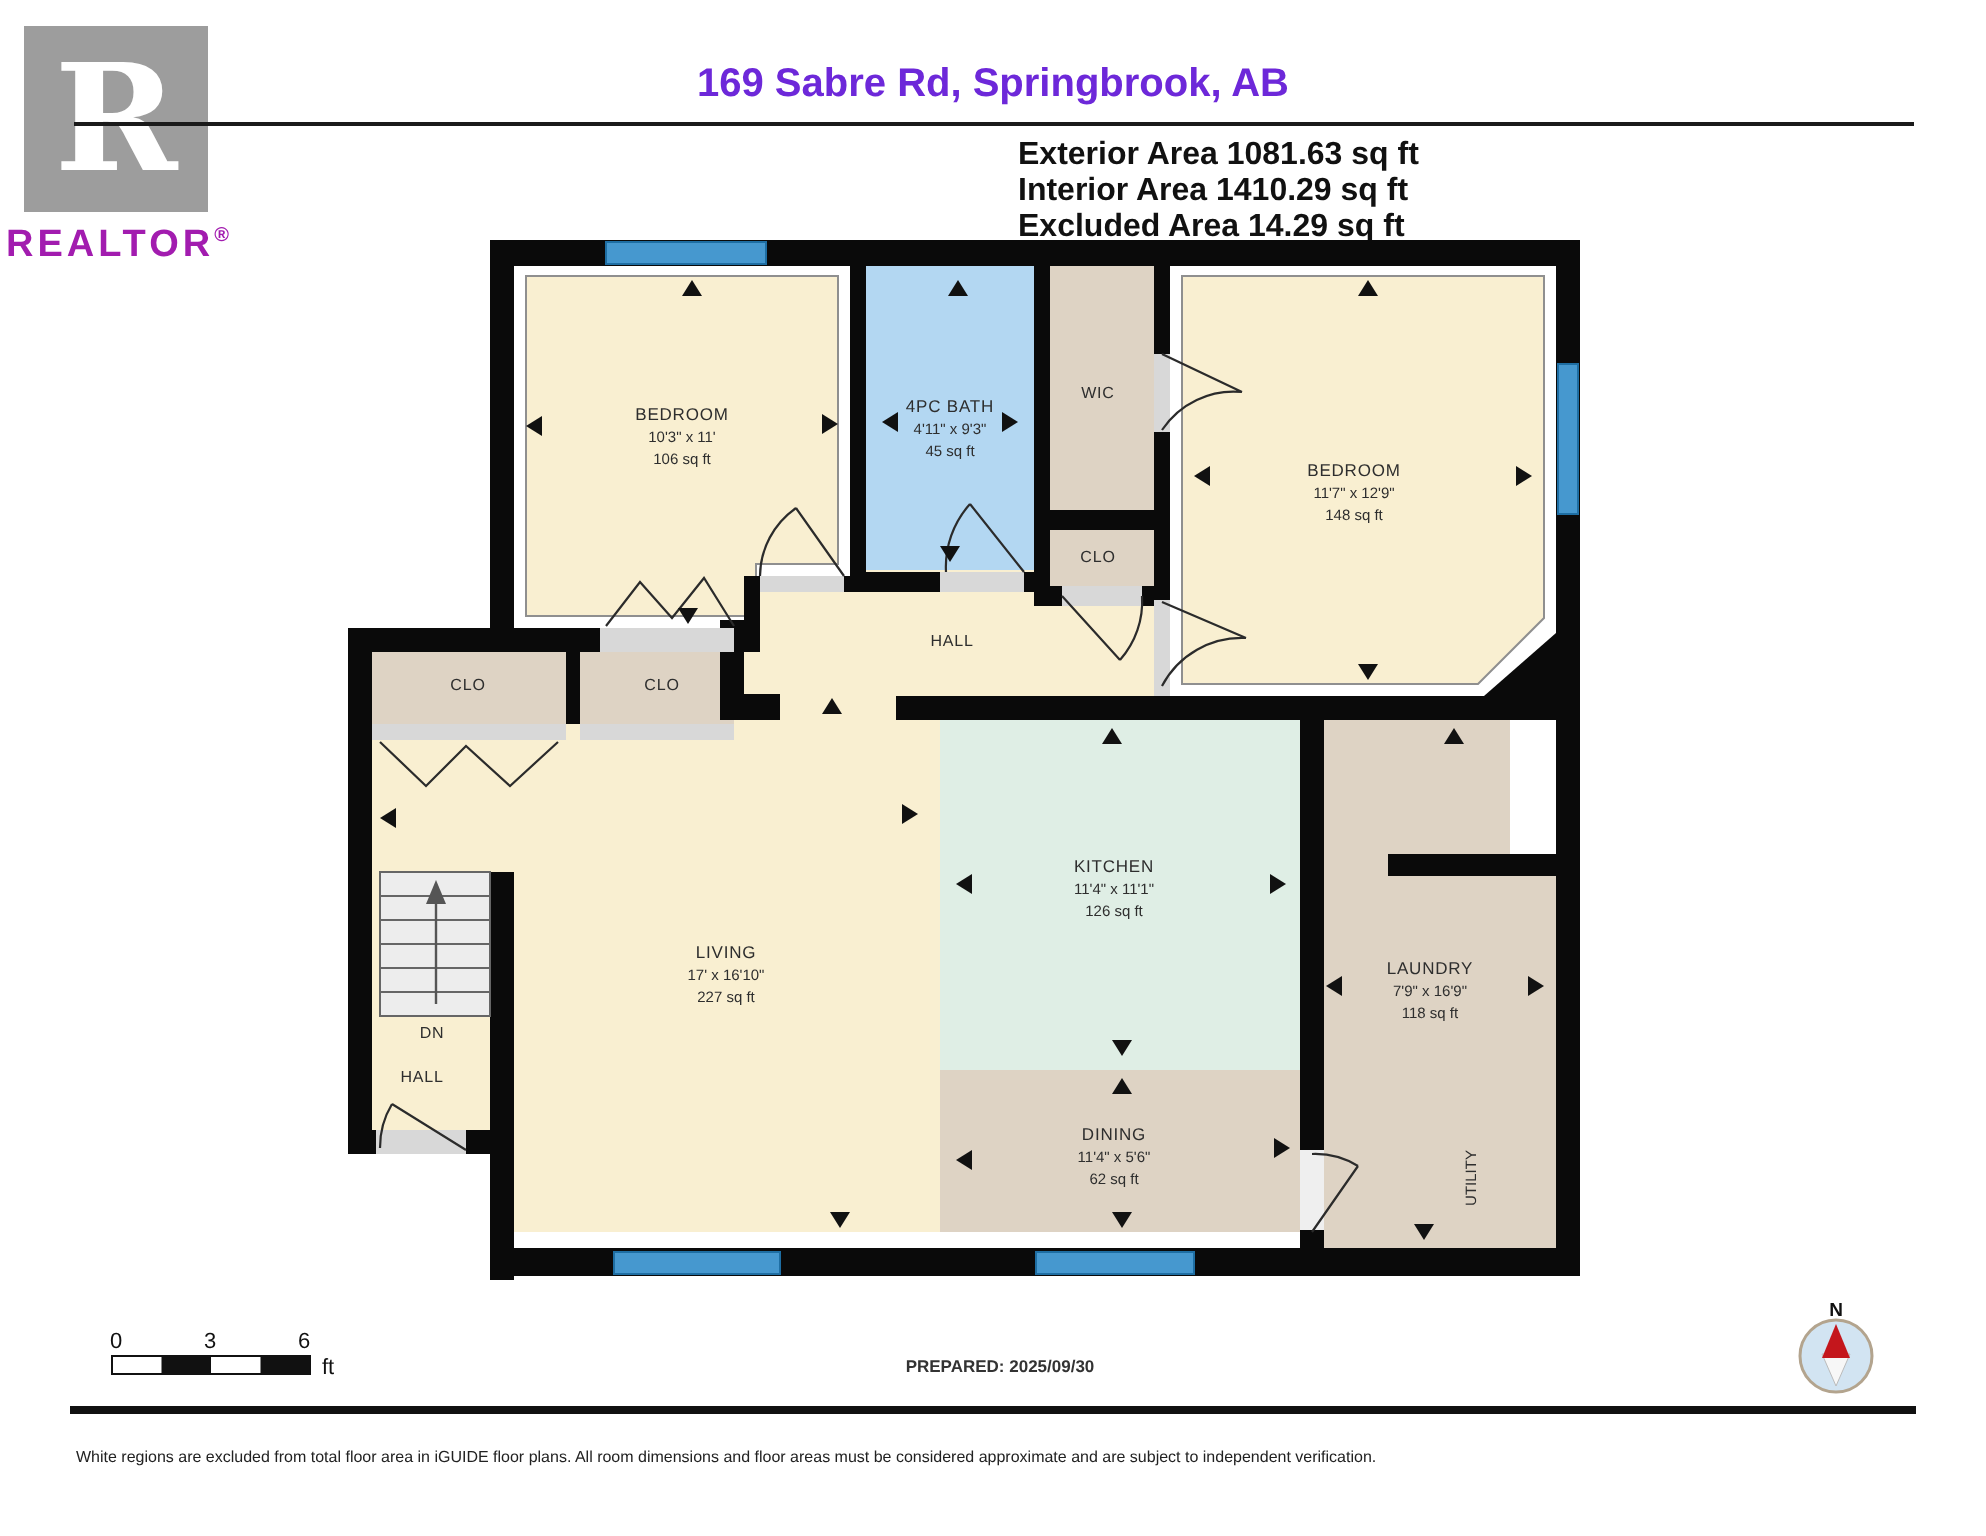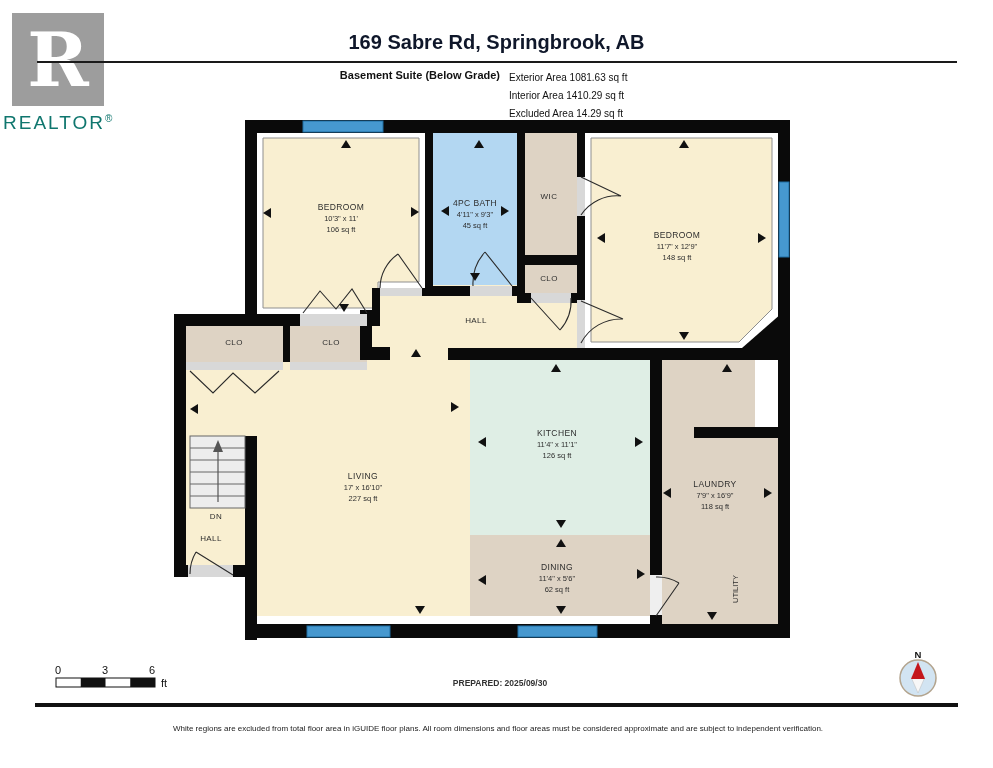--- a/index.html
+++ b/index.html
@@ -2,50 +2,49 @@
 <html><head>
 <meta charset="utf-8">
 <style>
   html,body{margin:0;padding:0;background:#fff;}
   #page{position:relative;width:993px;height:768px;background:#ffffff;overflow:hidden;
         font-family:"Liberation Sans",sans-serif;}
   
   #logo-box{position:absolute;left:12px;top:13px;width:92px;height:93px;background:#9d9d9d;
             display:flex;align-items:center;justify-content:center;}
   #logo-letter{font-family:"DejaVu Serif",serif;font-weight:bold;font-size:74px;color:#ffffff;line-height:1;}
-  #logo-brand{position:absolute;left:3px;top:112px;font-size:19px;color:#0f766e;letter-spacing:2px;}
+  #logo-brand{position:absolute;left:3px;top:112px;font-size:19px;color:#a21caf;letter-spacing:2px;font-weight:bold;}
   #logo-brand sup{font-size:10px;}
   #page-title{position:absolute;left:0;top:31px;width:993px;text-align:center;
-              font-size:20px;font-weight:bold;color:#0f172a;}
+              font-size:20px;font-weight:bold;color:#6d28d9;}
   #title-rule{position:absolute;left:37px;top:61px;width:920px;height:2px;background:#1a1a1a;}
   #floor-label{position:absolute;left:0;top:69px;width:500px;text-align:right;
                font-size:11px;font-weight:bold;color:#111;}
-  #area-lines{position:absolute;left:509px;top:69px;font-size:10px;color:#111;line-height:18px;}
+  #area-lines{position:absolute;left:509px;top:69px;font-size:16px;color:#111;line-height:18px;font-weight:bold;}
   
   #footer-rule{position:absolute;left:35px;top:703px;width:923px;height:4px;background:#111;}
-  #disclaimer{position:absolute;left:38px;top:724px;width:920px;font-size:8px;color:#222;text-align:center;}
+  #disclaimer{position:absolute;left:38px;top:724px;width:920px;font-size:8px;color:#222;}
   svg text{font-family:"Liberation Sans",sans-serif;}
   .rname{font-size:8.5px;fill:#2e2e2e;letter-spacing:.4px;}
   .rsub{font-size:7.5px;fill:#2e2e2e;}
   .rsmall{font-size:8px;fill:#2e2e2e;letter-spacing:.4px;}
   .scalenum{font-size:11px;fill:#111;}
 </style>
 </head>
 <body>
 
 <div id="page">
 
   <div id="logo-box">
     <span id="logo-letter">R</span>
   </div>
   <div id="logo-brand"><span>REALTOR</span><sup>®</sup></div>
 
   <div id="page-title">169 Sabre Rd, Springbrook, AB</div>
   <div id="title-rule"></div>
-  <div id="floor-label">Basement Suite (Below Grade)</div>
   <div id="area-lines">
     <div>Exterior Area 1081.63 sq ft</div>
     <div>Interior Area 1410.29 sq ft</div>
     <div>Excluded Area 14.29 sq ft</div>
   </div>
 
   <svg width="993" height="768" viewBox="0 0 993 768" style="position:absolute;left:0;top:0">
 
     <g>
       <rect x="186" y="314" width="470" height="318" fill="#f9efd1"></rect>

